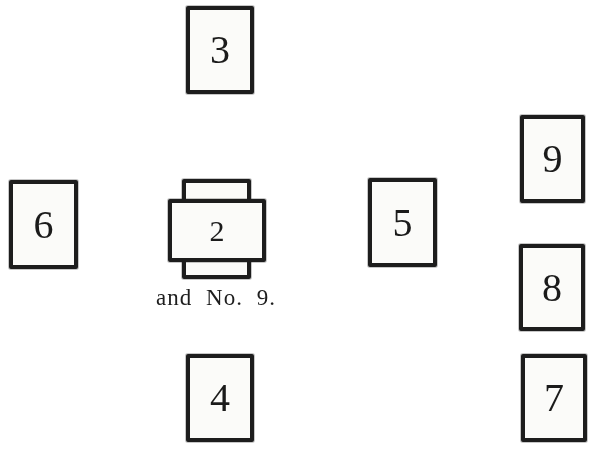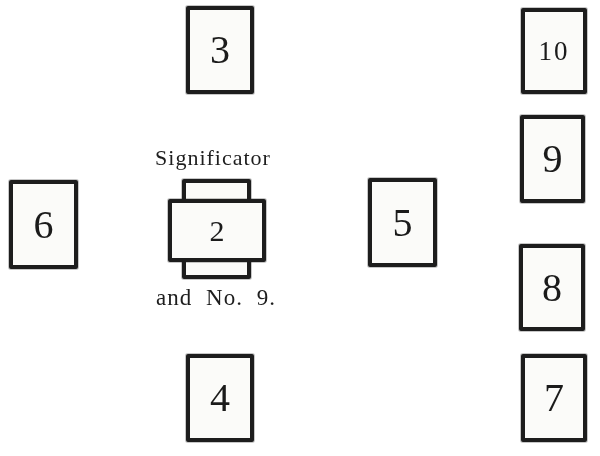--- a/index.html
+++ b/index.html
@@ -91,29 +91,25 @@
   <div class="card" id="card4">
     <span class="num">4</span>
   </div>
   <div class="card" id="card5">
     <span class="num">5</span>
   </div>
   <div class="card" id="card6">
     <span class="num">6</span>
   </div>
 
-  <div class="card" id="card10">
-    <span class="num">10</span>
-  </div>
   <div class="card" id="card9">
     <span class="num">9</span>
   </div>
   <div class="card" id="card8">
     <span class="num">8</span>
   </div>
   <div class="card" id="card7">
     <span class="num">7</span>
   </div>
 
-  <div class="caption" id="caption-top">Significator</div>
   <div class="caption" id="caption-bottom">and No. 9.</div>
 
 </div>
 
 </body></html>

